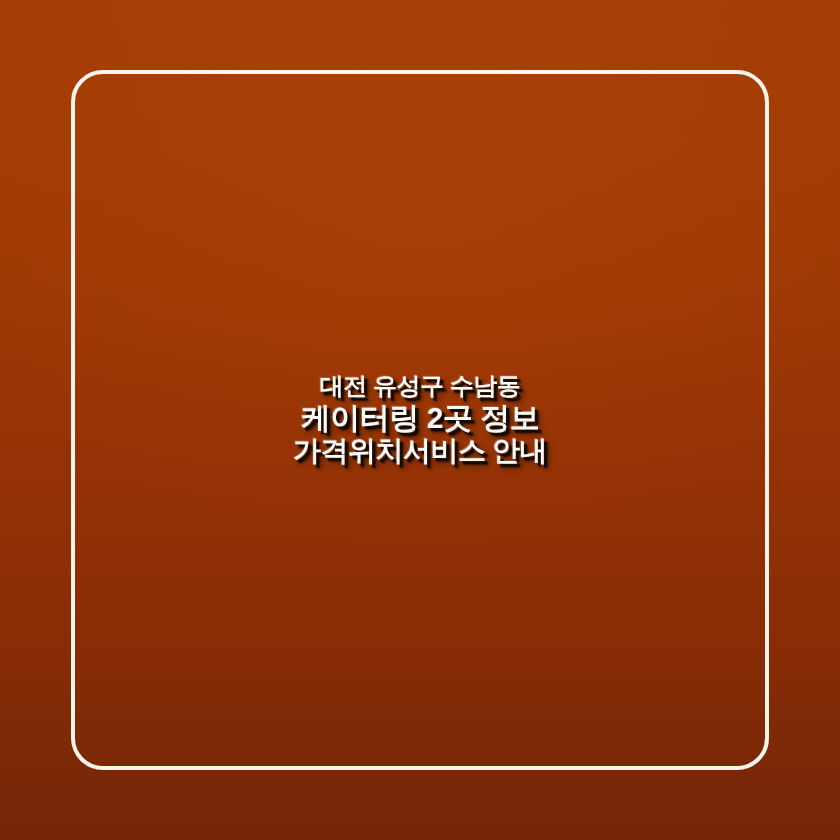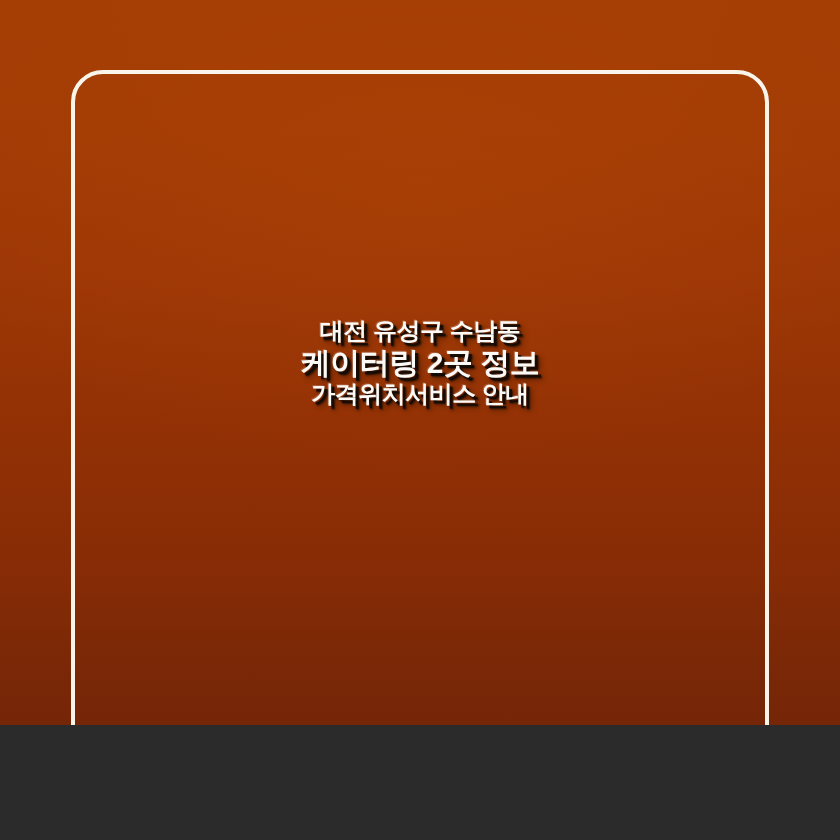--- a/index.html
+++ b/index.html
@@ -11,21 +11,21 @@
   body {
     width: 840px;
     height: 840px;
     overflow: hidden;
   }
 
   
   #banner {
     position: relative;
     width: 840px;
-    height: 725px;
+    height: 840px;
     box-sizing: border-box;
     overflow: hidden;
     font-family: "Liberation Sans", "DejaVu Sans", sans-serif;
     padding-left: 19px;
   }
 
   
   #bg-gradient {
     position: absolute;
     inset: 0;
@@ -101,16 +101,16 @@
 <div id="banner">
 
   <div id="bg-gradient"></div>
   <div id="bg-sheen"></div>
 
   <div id="frame"></div>
 
   <div id="headline">
     <span class="title-line" style="font-size: 24px;">대전 유성구 수남동</span>
     <span class="title-line" style="font-size: 30px;">케이터링 2곳 정보</span>
-    <span class="title-line" style="font-size: 24px;">가격위치서비스 안내</span>
+    <span class="title-line" style="font-size: 28px; font-family: Liberation Serif, serif;">가격위치서비스 안내</span>
   </div>
 
 </div>
 
 </body></html>

